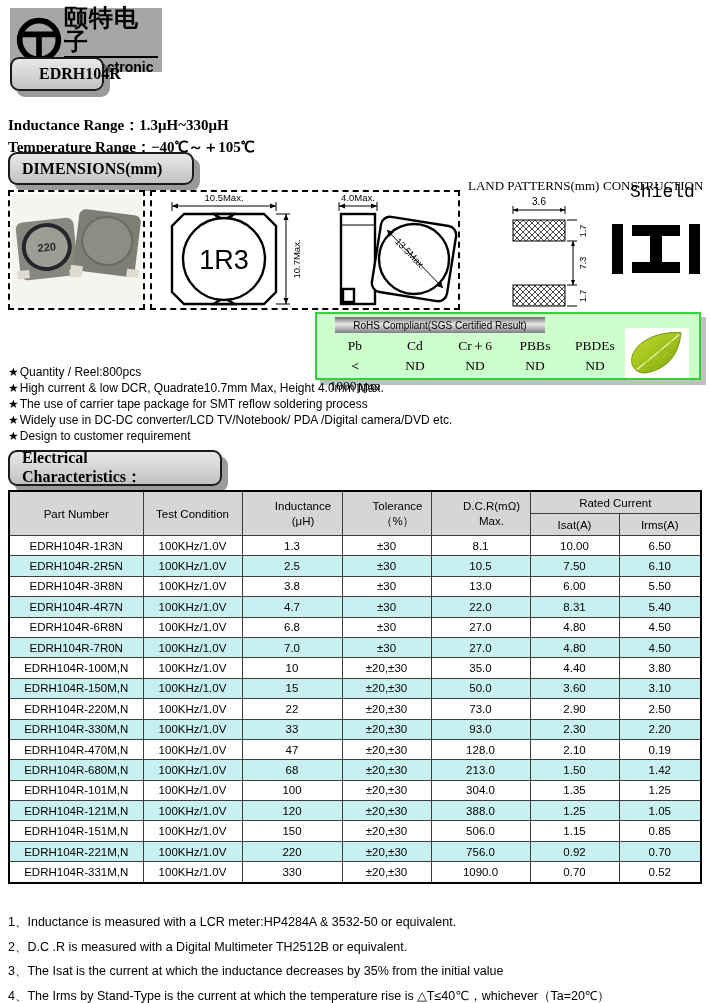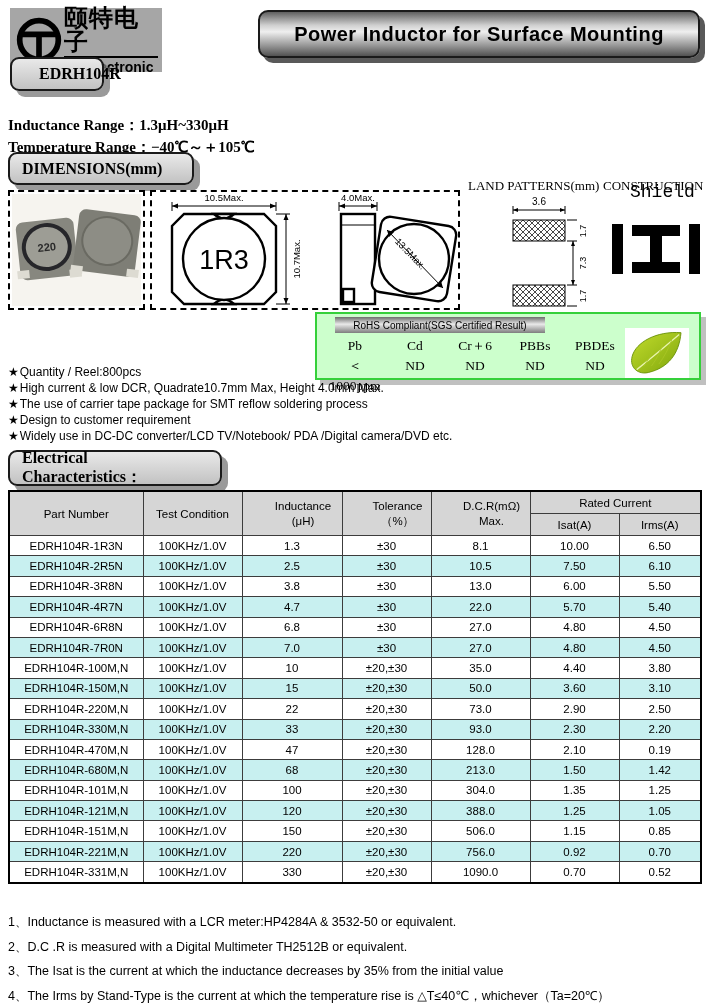--- a/index.html
+++ b/index.html
@@ -91,23 +91,20 @@
       <circle cx="22" cy="22" r="17" fill="none" stroke="#000" stroke-width="5"></circle>
       <line x1="6" y1="17" x2="38" y2="17" stroke="#000" stroke-width="5"></line>
       <line x1="22" y1="17" x2="22" y2="37" stroke="#000" stroke-width="5"></line>
     </svg>
     <div class="logo-text">
       <span class="logo-cn">颐特电子</span>
       <span class="logo-en">ET Electronic</span>
     </div>
   </div>
 
-  <div class="banner">
-    <span>Power Inductor for Surface Mounting</span>
-  </div>
 
   <div class="badge" style="left:10px;top:57px;width:94px;height:34px;padding-left:27px;">
     <span>EDRH104R</span>
   </div>
 
   <div class="info-line" style="top:116px;">
     <span>Inductance Range：</span><span>1.3μH~330μH</span>
   </div>
   <div class="info-line" style="top:138px;">
     <span>Temperature Range：</span><span>−40℃～＋105℃</span>
@@ -231,22 +228,22 @@
       <path d="M58 4 C32 2 9 14 5 30 C2 42 12 50 23 47 C44 42 56 27 58 4 Z" fill="url(#lg)" stroke="#6a930a"></path>
       <path d="M56 6 C42 18 28 30 10 44" stroke="#e9f4ae" stroke-width="1.4" fill="none"></path>
       <path d="M48 12 C44 22 40 30 34 38 M38 16 C36 24 32 32 26 40 M28 22 C26 28 22 34 18 40" stroke="#a7c424" stroke-width="1" fill="none"></path>
     </svg>
   </div>
 
   <div class="feat-list">
       <div class="feat"><span class="star">★</span><span>Quantity / Reel:800pcs</span></div>
       <div class="feat"><span class="star">★</span><span>High current &amp; low DCR, Quadrate10.7mm Max, Height 4.0mm Max.</span></div>
       <div class="feat"><span class="star">★</span><span>The use of carrier tape package for SMT reflow soldering process</span></div>
+      <div class="feat"><span class="star">★</span><span>Widely use in DC-DC converter/LCD TV/Notebook/ PDA /Digital camera/DVD etc.</span></div>
       <div class="feat"><span class="star">★</span><span>Design to customer requirement</span></div>
-      <div class="feat"><span class="star">★</span><span>Widely use in DC-DC converter/LCD TV/Notebook/ PDA /Digital camera/DVD etc.</span></div>
     </div>
 
   <div class="badge" style="left:8px;top:450px;width:214px;height:36px;">
     <span>Electrical Characteristics：</span>
   </div>
 
   <table>
     <colgroup>
       <col style="width:134px">
         <col style="width:99px">
@@ -306,21 +303,21 @@
           <td>13.0</td>
           <td>6.00</td>
           <td>5.50</td>
         </tr>
         <tr class="alt">
           <td>EDRH104R-4R7N</td>
           <td>100KHz/1.0V</td>
           <td>4.7</td>
           <td>±30</td>
           <td>22.0</td>
-          <td>5.70</td>
+          <td>8.31</td>
           <td>5.40</td>
         </tr>
         <tr>
           <td>EDRH104R-6R8N</td>
           <td>100KHz/1.0V</td>
           <td>6.8</td>
           <td>±30</td>
           <td>27.0</td>
           <td>4.80</td>
           <td>4.50</td>

